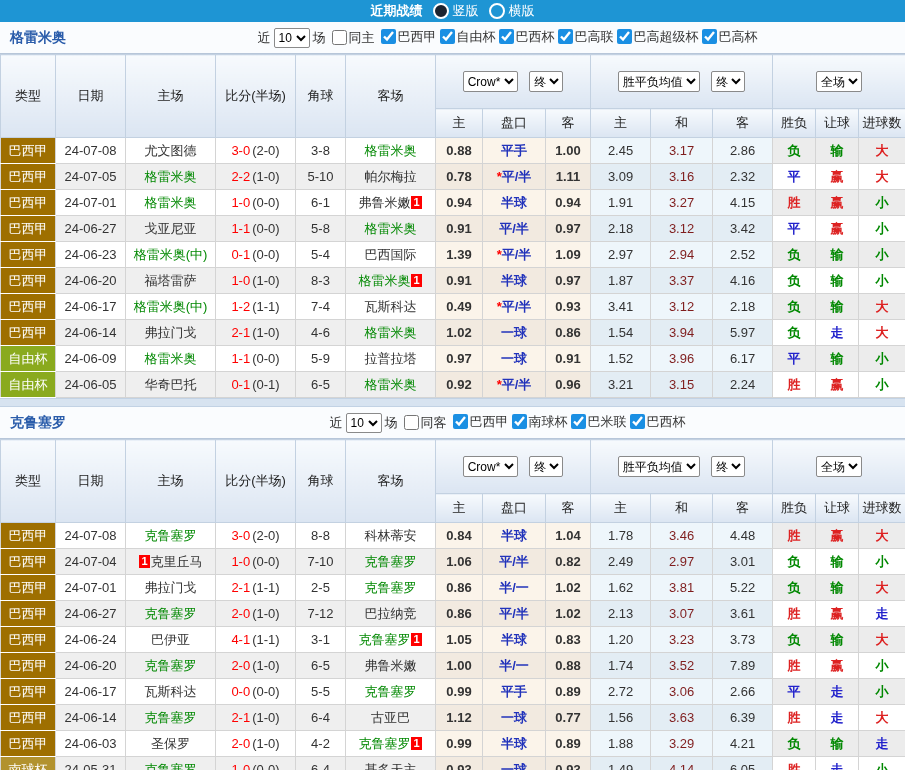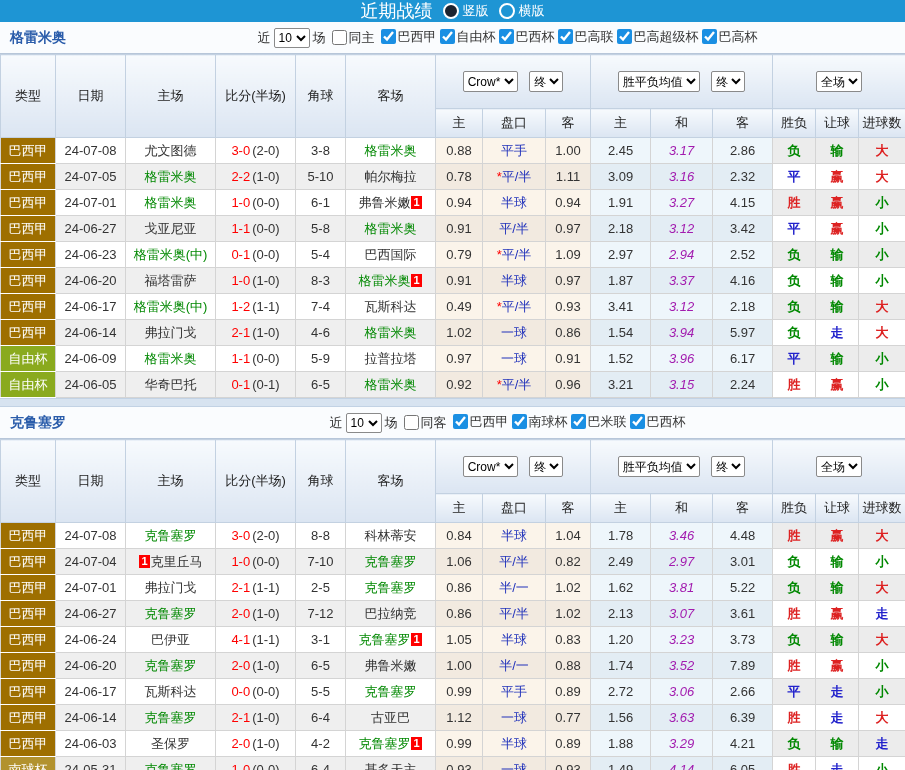--- a/index.html
+++ b/index.html
@@ -1,44 +1,44 @@
 <!DOCTYPE html>
 <html><head>
 <meta charset="utf-8">
 <style>
   html,body{margin:0;padding:0;background:#fff;}
   body{width:905px;font-family:"Liberation Sans","DejaVu Sans",sans-serif;-webkit-font-smoothing:antialiased;}
   .topbar{height:22px;background:#1e95d4;display:flex;align-items:center;justify-content:center;gap:10px;color:#fff;}
-  .title{font-weight:normal;font-size:18px;}
+  .title{font-weight:bold;font-size:13px;}
   .radio-opt{display:inline-flex;align-items:center;gap:4px;font-size:13px;cursor:pointer;}
   .radio{width:12px;height:12px;border:2px solid #fff;border-radius:50%;display:inline-block;box-sizing:content-box;background:transparent;}
   .radio.checked{background:#1c2430;}
   .section-header{display:flex;align-items:center;height:31px;background:#fafcfe;border-bottom:1px solid #b7c6d9;padding:0 10px;}
   .team-name{color:#2a5caa;font-weight:bold;font-size:14px;min-width:110px;cursor:pointer;}
   .filters{flex:1;display:flex;align-items:center;justify-content:center;gap:3px;font-size:13px;color:#333;white-space:nowrap;}
   .filters select{font-size:12px;height:20px;border:1px solid #8a8a8a;border-radius:2px;background:#fff;}
   .cb{display:inline-flex;align-items:center;margin-left:3px;cursor:pointer;}
   input[type=checkbox]{accent-color:#1a8fe3;width:15px;height:15px;margin:0 2px 0 0;}
   table{border-collapse:collapse;table-layout:fixed;width:905px;font-size:13px;}
   thead th{background:linear-gradient(#f7fafd,#dbe5f2);border:1px solid #c3d1e1;font-weight:normal;color:#222;height:28px;padding:0;}
   thead .ddcell select{font-size:12px;height:21px;border:1px solid #8a8a8a;border-radius:2px;background:#fff;margin:16px 4px;}
   tbody td{border:1px solid #d4d4d4;height:25px;text-align:center;padding:0;color:#333;overflow:hidden;white-space:nowrap;}
   tbody tr:nth-child(odd){--main:#fff;--crow:#fbf4ea;--avg:#eef6fb;--res:#ececec;}
   tbody tr:nth-child(even){--main:#efefef;--crow:#f2eae0;--avg:#e3edf4;--res:#fff;}
   tbody td{background:var(--main);}
-  tbody td.crow{background:var(--crow);}
+  tbody td.crow{background:var(--crow);font-weight:bold;}
   tbody td.avg{background:var(--avg);}
   tbody td.res{background:var(--res);font-weight:bold;}
   td.type{color:#fff;border-bottom:1px solid #fff;border-top:none;}
   .fs{color:#f00;margin-right:2px;}
   .hs{color:#333;}
   .tname{color:#333;cursor:pointer;}
   .tname.green{color:#008800;}
   .hc{color:#2233bb;}
-  .avg.mid{color:#a21caf;font-style:italic;}
+  .avg.mid{color:#7f1d1d;}
   .star{color:#f00;}
   .rc{display:inline-block;background:#f00;color:#fff;font-size:11px;line-height:13px;padding:0 2px;margin:0 1px;font-weight:bold;vertical-align:1px;}
   .summary{height:26px;line-height:26px;text-align:center;font-size:13.5px;color:#333;padding-left:120px;}
   .sum-p{color:#333;} .sum-r{color:#e60000;} .sum-b{color:#3b3bd6;} .sum-pk{color:#f6708e;}
   .sum-bd{background:#0b9400;color:#fff;padding:1px 8px;font-weight:bold;margin:0 4px;display:inline-block;line-height:20px;}
   .band{height:7px;background:#d7e3f0;border-top:1px solid #c2d2e4;border-bottom:1px solid #c2d2e4;}
 </style>
 </head>
 <body>
 
@@ -205,21 +205,21 @@
           <td class="res" style="color: rgb(221, 34, 34);">赢</td>
           <td class="res" style="color: rgb(0, 136, 0);">小</td>
         </tr>
         <tr>
           <td class="type" style="background: rgb(158, 111, 0);">巴西甲</td>
           <td class="date">24-06-23</td>
           <td class="teamcell"><span class="tname green">格雷米奥(中)</span></td>
           <td class="score"><span class="fs">0-1</span><span class="hs">(0-0)</span></td>
           <td class="corner">5-4</td>
           <td class="teamcell"><span class="tname">巴西国际</span></td>
-          <td class="crow">0.79</td>
+          <td class="crow">1.39</td>
           <td class="crow hc"><span class="star">*</span>平/半</td>
           <td class="crow">1.09</td>
           <td class="avg">2.97</td>
           <td class="avg mid">2.94</td>
           <td class="avg">2.52</td>
           <td class="res" style="color: rgb(0, 136, 0);">负</td>
           <td class="res" style="color: rgb(0, 136, 0);">输</td>
           <td class="res" style="color: rgb(0, 136, 0);">小</td>
         </tr>
         <tr>

